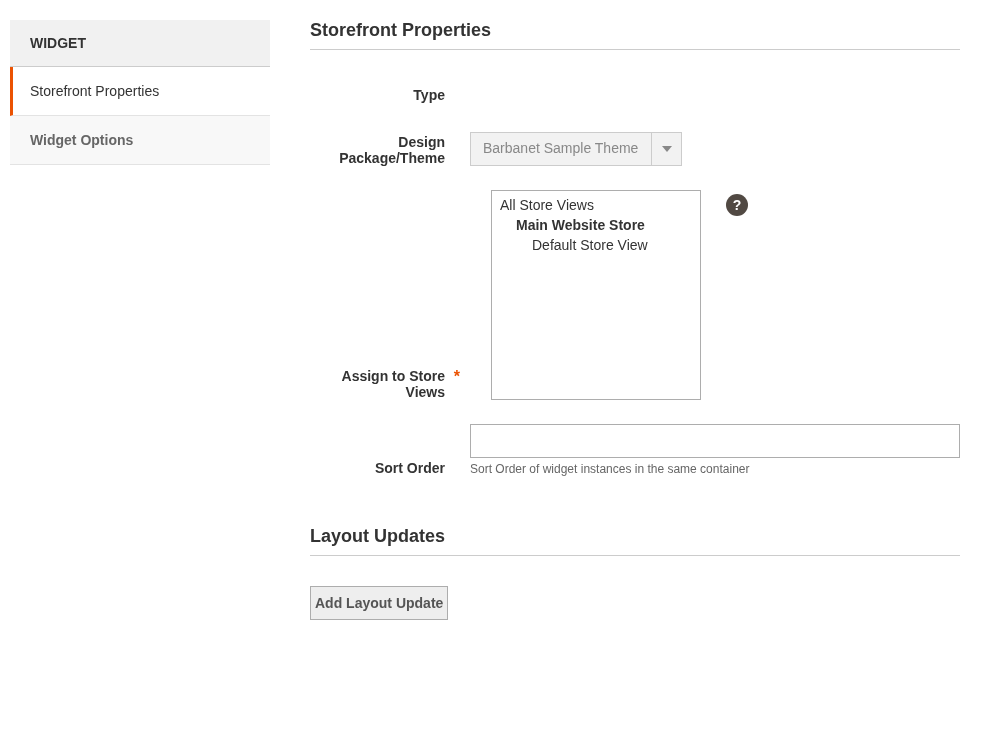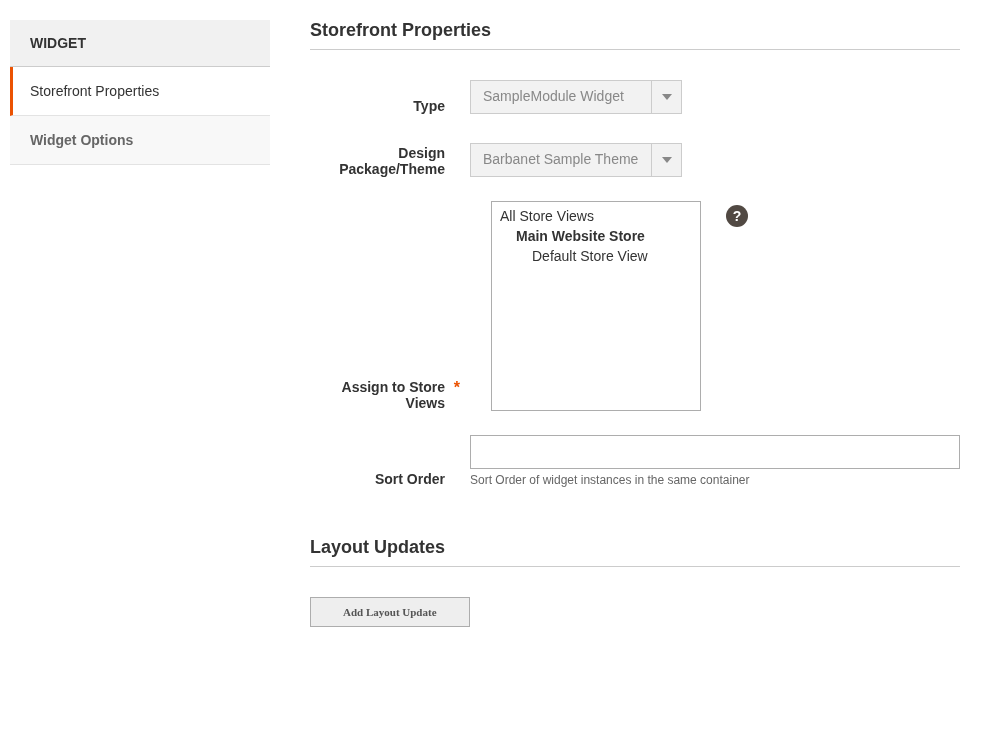--- a/index.html
+++ b/index.html
@@ -144,26 +144,25 @@
     cursor: pointer;
   }
   .note {
     color: #666;
     font-size: 12px;
     margin-top: 4px;
   }
   .btn {
     border: 1px solid #adadad;
     background: #eee;
-    padding: 8px 32px;
-    font-size: 11px;
+    padding: 8px 4px;
+    font-size: 14px;
     font-weight: 600;
     color: #555;
     cursor: pointer;
-    font-family: Liberation Serif, serif;
   }
   .layout-section { margin-top: 50px; }
 </style>
 </head>
 <body>
 
 <div class="container">
   <div class="sidebar">
     <div class="side-header">WIDGET</div>
     <div class="side-tab active">
@@ -172,30 +171,20 @@
     <div class="side-tab">
       <span>Widget Options</span>
     </div>
   </div>
 
   <div class="main">
     <div class="section-title">Storefront Properties</div>
 
     <div class="field-row">
       <div class="field-label">Type</div>
-      <div class="field-control">
-        <div class="disabled-select">
-          <div class="sel-text">SampleModule Widget</div>
-          <div class="sel-arrow">
-            <svg viewBox="0 0 10 10">
-                <path d="M0 2 L5 8 L10 2 Z"></path>
-              </svg>
-          </div>
-        </div>
-      </div>
     </div>
 
     <div class="field-row">
       <div class="field-label">Design Package/Theme</div>
       <div class="field-control">
         <div class="disabled-select">
           <div class="sel-text">Barbanet Sample Theme</div>
           <div class="sel-arrow">
             <svg viewBox="0 0 10 10">
                 <path d="M0 2 L5 8 L10 2 Z"></path>

